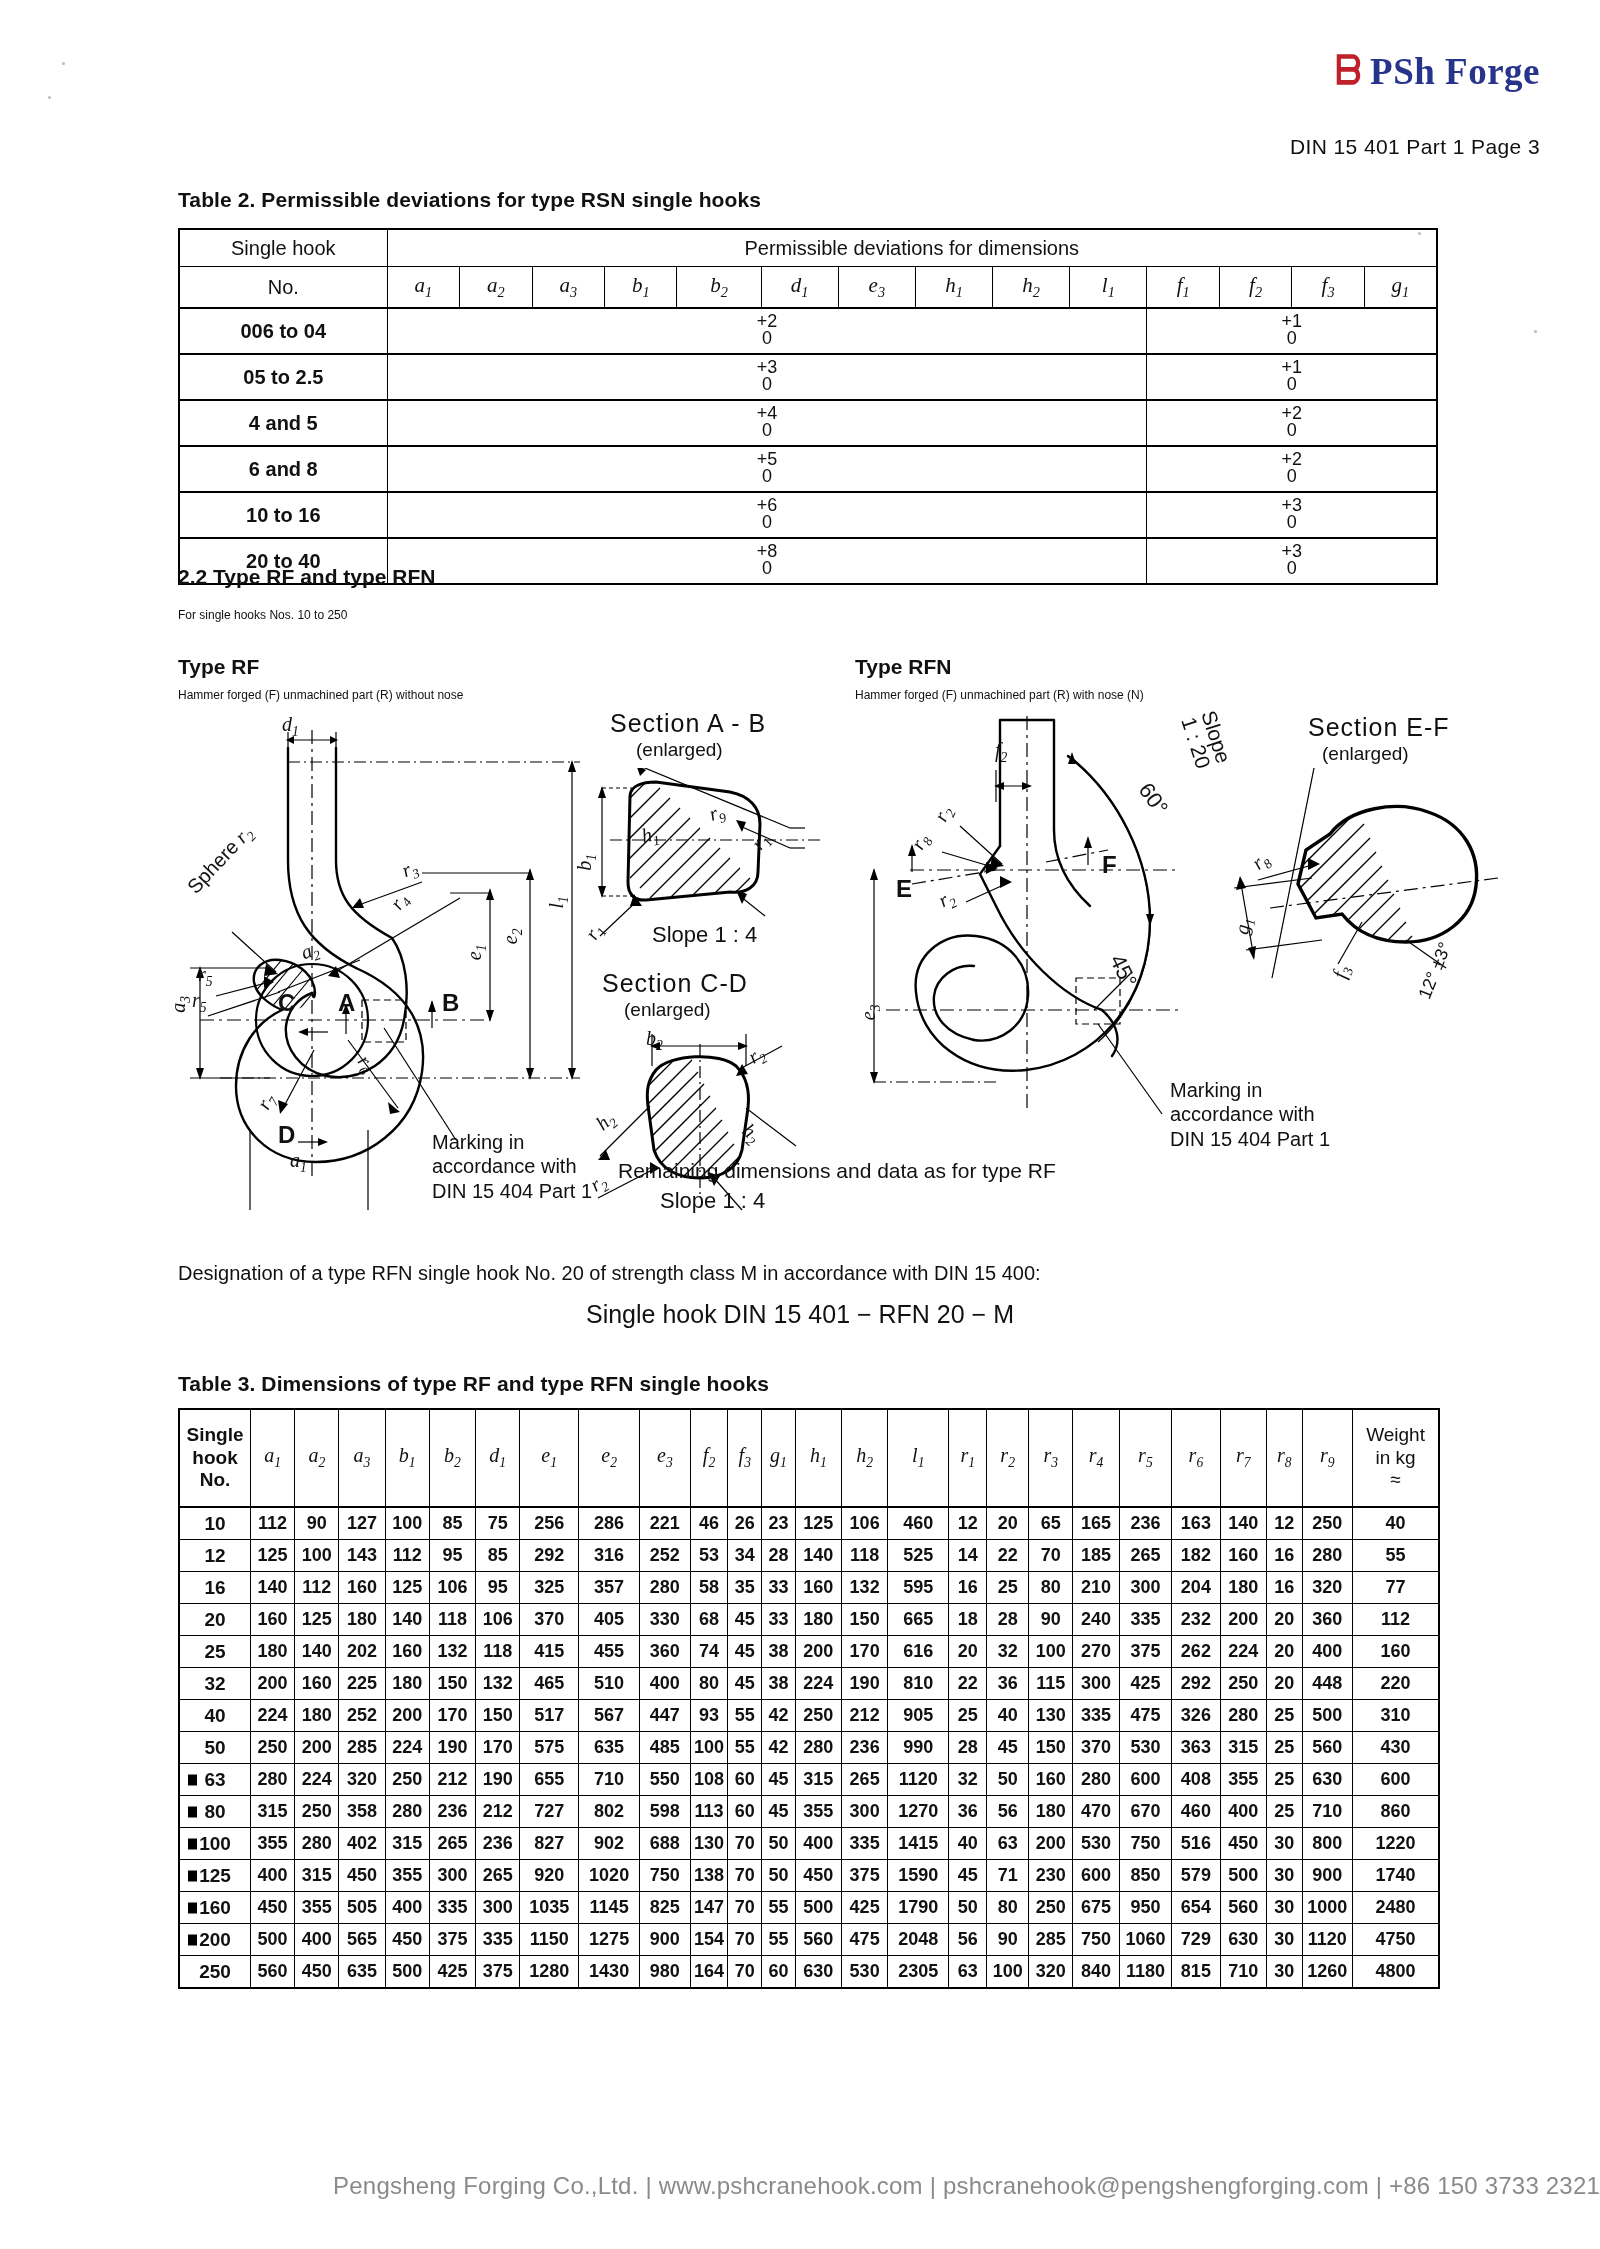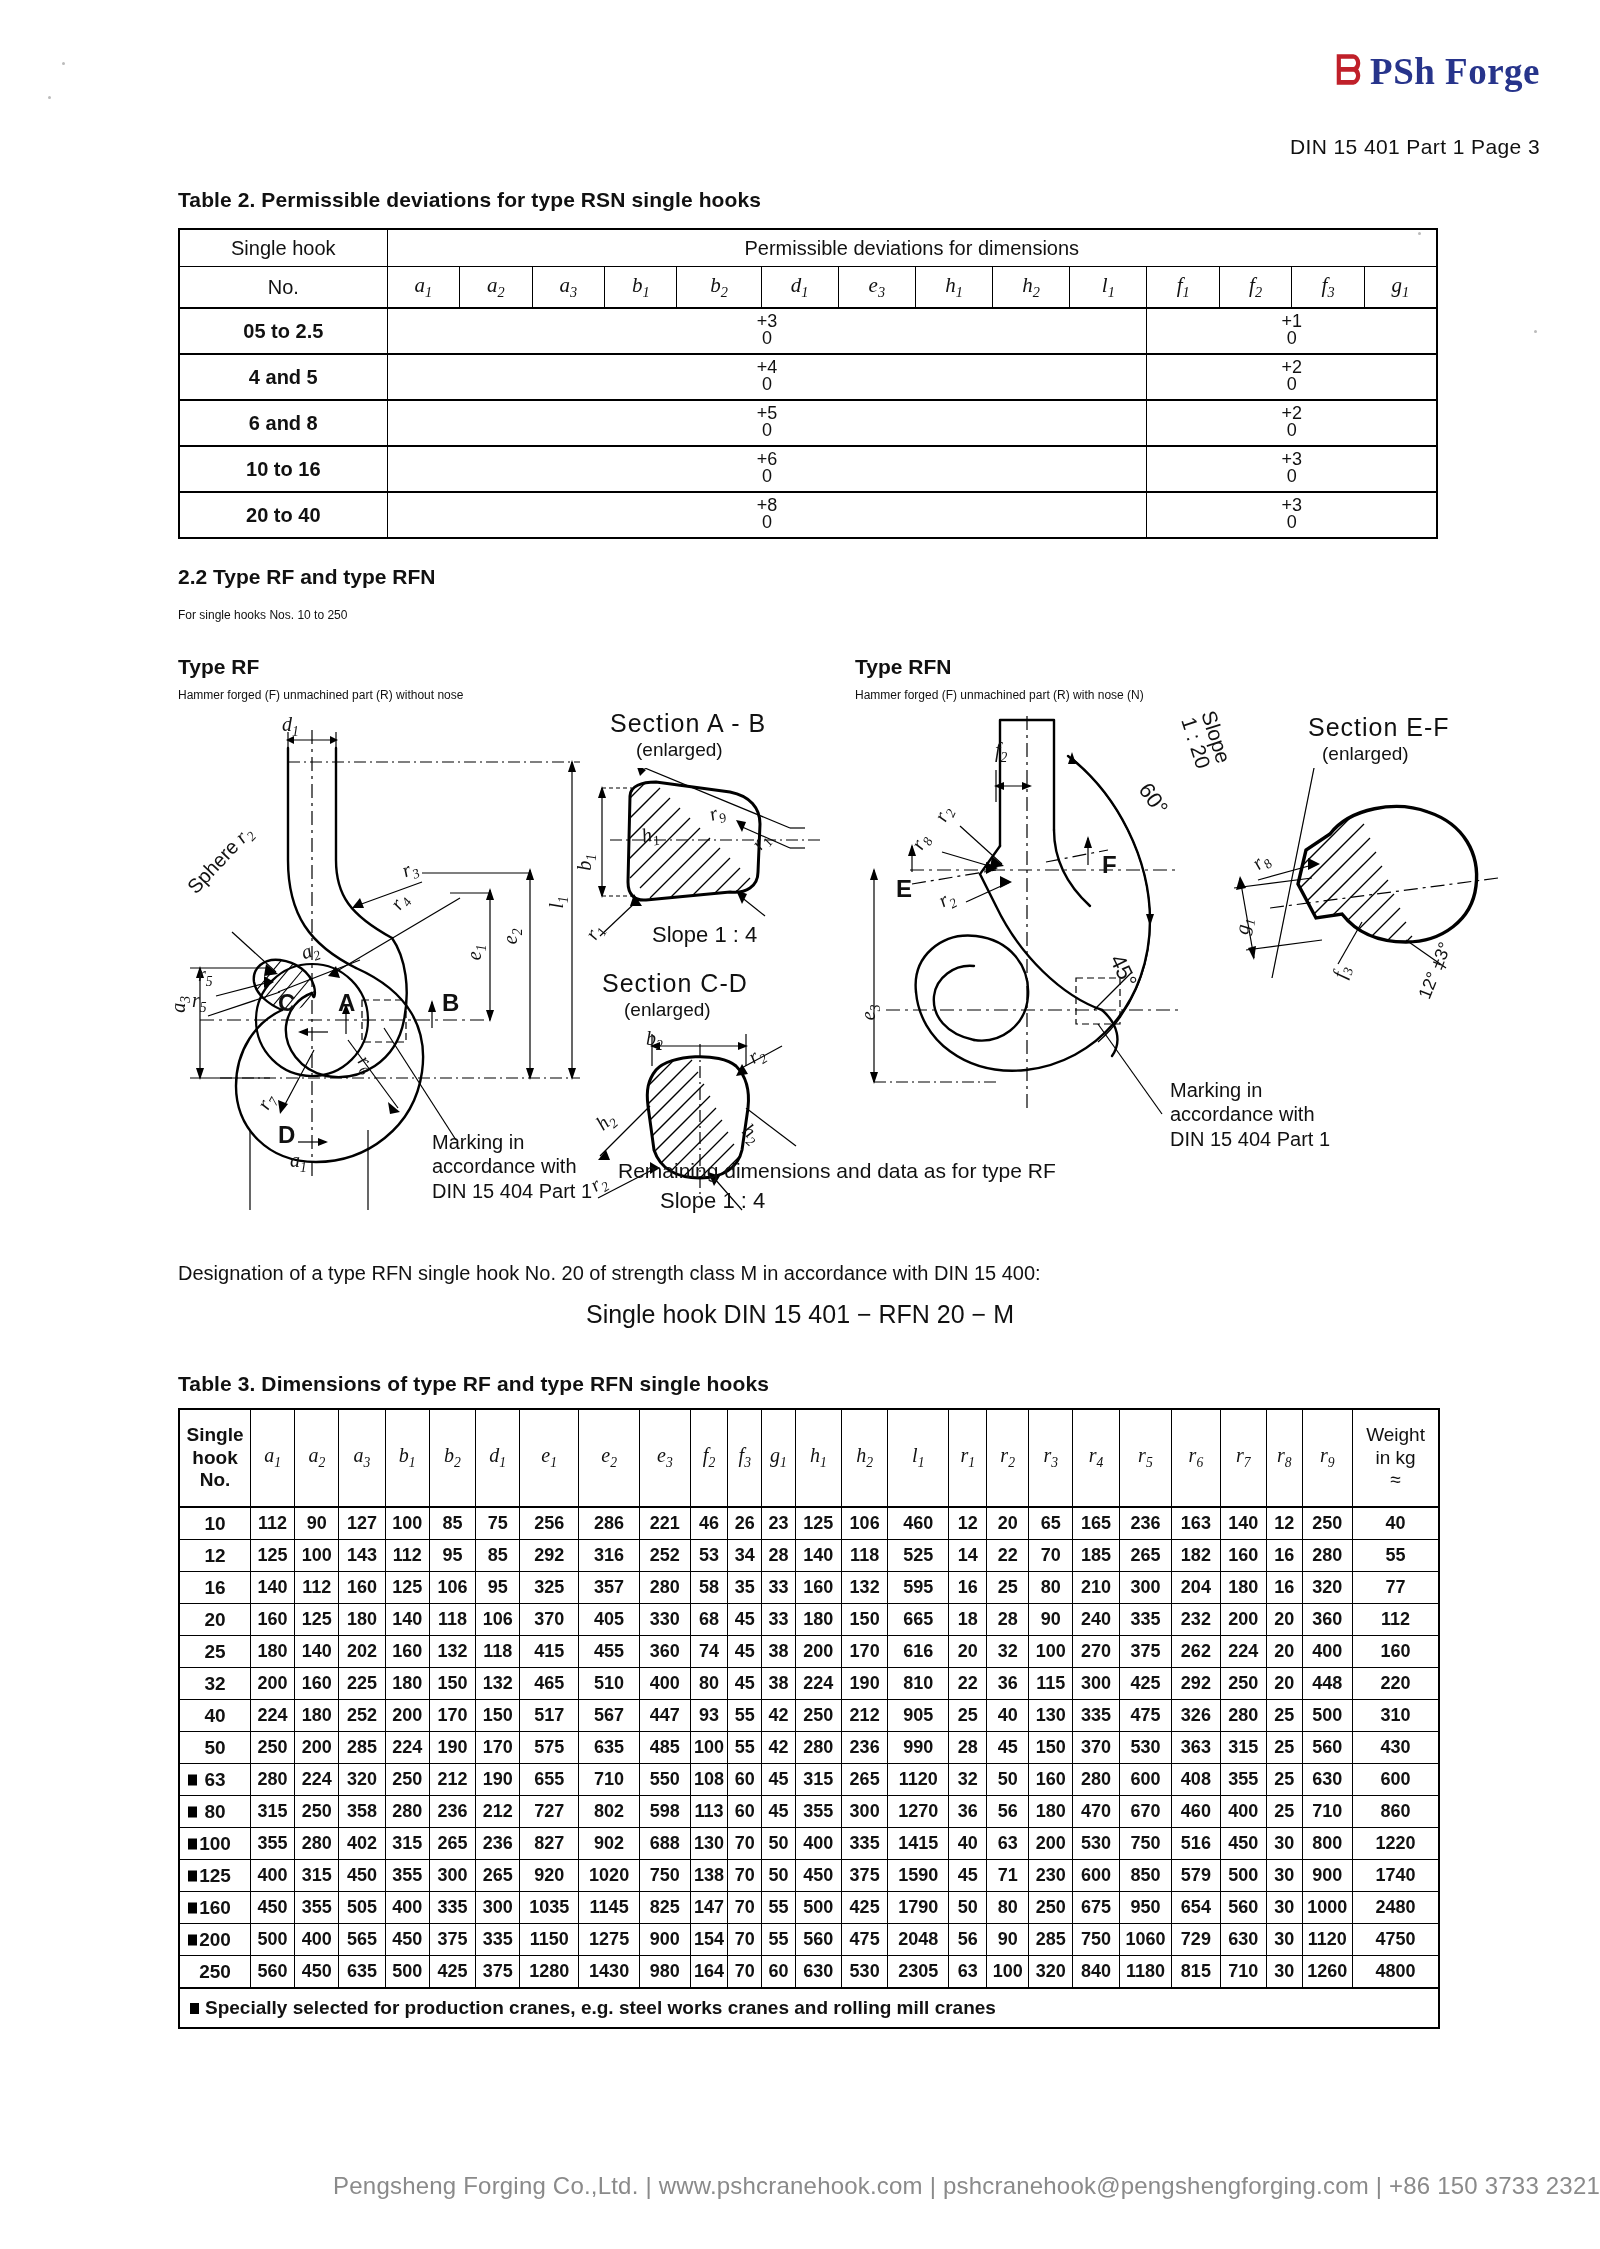--- a/index.html
+++ b/index.html
@@ -293,20 +293,29 @@
         <th class="hdr-sym">h<sub>1</sub></th>
         <th class="hdr-sym">h<sub>2</sub></th>
         <th class="hdr-sym">l<sub>1</sub></th>
         <th class="hdr-sym">f<sub>1</sub></th>
         <th class="hdr-sym">f<sub>2</sub></th>
         <th class="hdr-sym">f<sub>3</sub></th>
         <th class="hdr-sym outer-r">g<sub>1</sub></th>
       </tr>
     </thead>
     <tbody>
+      <tr>
+        <td class="rowname outer-l">006 to 04</td>
+        <td class="devcell" colspan="10">
+          <span class="frac"><span class="top">+2</span><span class="bot">0</span></span>
+        </td>
+        <td class="devcell outer-r" colspan="4">
+          <span class="frac"><span class="top">+1</span><span class="bot">0</span></span>
+        </td>
+      </tr>
       <tr>
         <td class="rowname outer-l">05 to 2.5</td>
         <td class="devcell" colspan="10">
           <span class="frac"><span class="top">+3</span><span class="bot">0</span></span>
         </td>
         <td class="devcell outer-r" colspan="4">
           <span class="frac"><span class="top">+1</span><span class="bot">0</span></span>
         </td>
       </tr>
       <tr>
@@ -1228,23 +1237,20 @@
           <td class="num">100</td>
           <td class="num">320</td>
           <td class="num">840</td>
           <td class="num">1180</td>
           <td class="num">815</td>
           <td class="num">710</td>
           <td class="num">30</td>
           <td class="num">1260</td>
           <td class="num last-col">4800</td>
         </tr>
-        <tr class="footnote-row">
-          <td colspan="26"><span class="sqmark"></span><span>Specially selected for production cranes, e.g. steel works cranes and rolling mill cranes</span></td>
-        </tr>
       </tbody>
   </table>
 
   <div class="footer">Pengsheng Forging Co.,Ltd. | www.pshcranehook.com | pshcranehook@pengshengforging.com | +86 150 3733 2321</div>
 
   <div class="speck" style="left:62px; top:62px;"></div>
   <div class="speck" style="left:48px; top:96px;"></div>
   <div class="speck" style="left:1534px; top:330px;"></div>
   <div class="speck" style="left:1418px; top:232px;"></div>
 </div>

